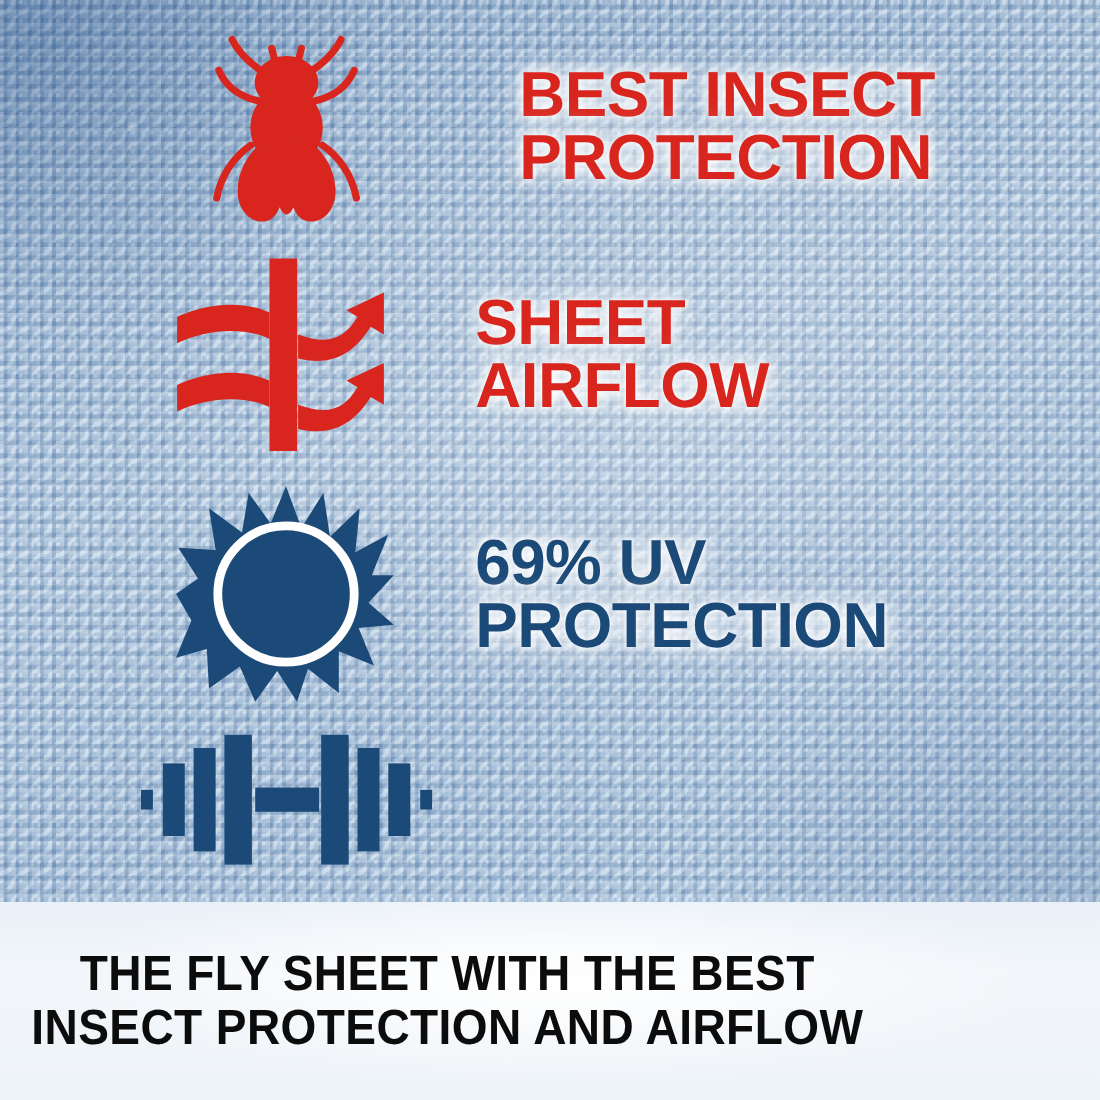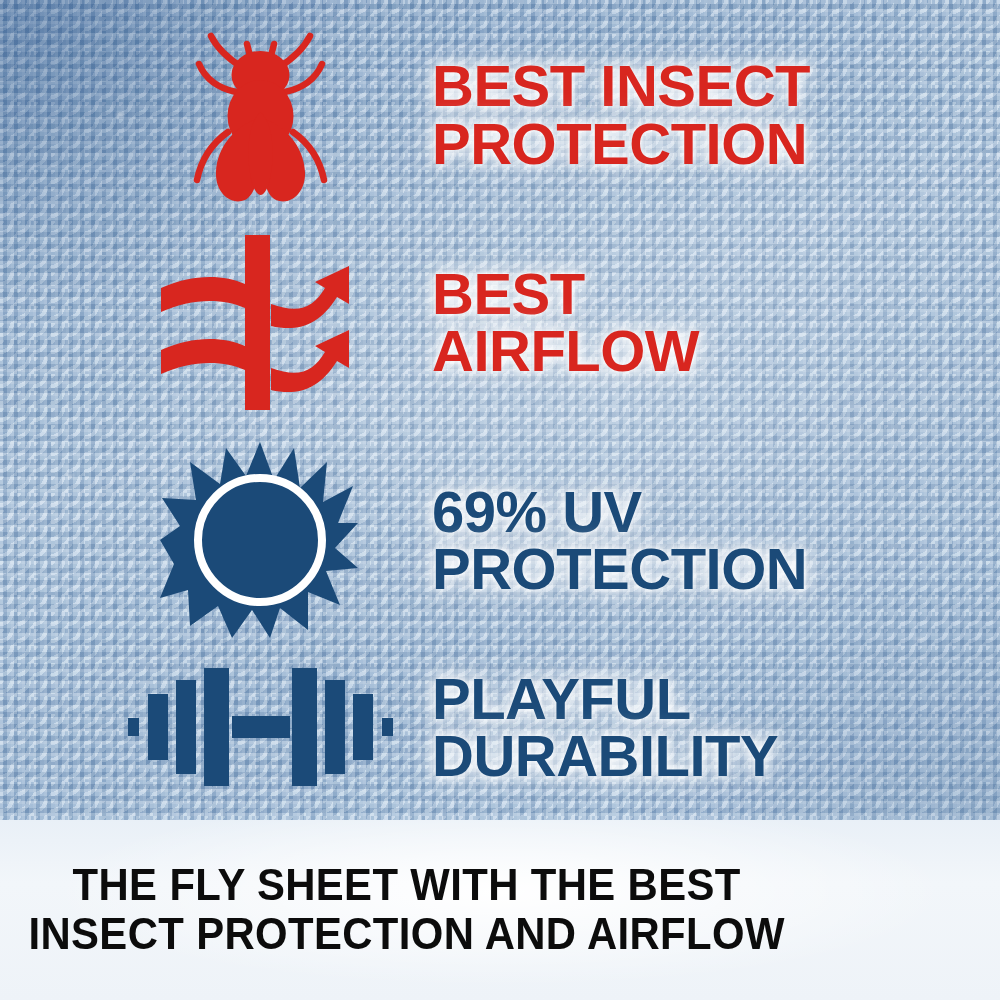--- a/index.html
+++ b/index.html
@@ -70,21 +70,21 @@
     width:1000px; height:820px;
   }
 
   .feature-row {
     position:absolute;
     display:flex;
     align-items:center;
     left:110px;
     width:820px;
   }
-  #row-0 { top:12px;  height:205px; }
+  #row-0 { top:12px;  height:205px;gap:40px; }
   #row-1 { top:222px; height:200px; }
   #row-2 { top:436px; height:208px; }
   #row-3 { top:642px; height:170px; }
 
   .icon-cell {
     width:300px;
     display:flex;
     align-items:center;
     justify-content:center;
     flex:0 0 300px;
@@ -198,21 +198,21 @@
 
           <path d="M118 74 C146 84 160 78 172 58 L162 52 L196 36 L196 74 L184 67
                    C166 96 144 102 118 96 Z" fill="#d8261f"></path>
           <path d="M118 138 C146 148 160 142 172 122 L162 116 L196 100 L196 138 L184 131
                    C166 160 144 166 118 160 Z" fill="#d8261f"></path>
 
           <rect x="92" y="5" width="25" height="175" fill="#d8261f"></rect>
         </svg>
       </div>
       <div class="text-cell">
-        <div class="feature-text red">BEST
+        <div class="feature-text red">SHEET
 AIRFLOW</div>
       </div>
     </div>
 
     <div class="feature-row" id="row-2">
       <div class="icon-cell">
         <svg width="200" height="200" viewBox="0 0 200 200">
           <polygon fill="#1b4a78" points="
             100,2 114,40 134,8 140,48 167,22 163,62 193,46 178,83 198,83 175,108
             198,128 166,131 180,165 148,152 148,190 120,168 110,198 92,170 72,198
@@ -239,24 +239,20 @@
 
             <rect x="104" y="54" width="58" height="22"></rect>
 
             <rect x="164" y="6" width="25" height="118"></rect>
             <rect x="197" y="18" width="20" height="94"></rect>
             <rect x="225" y="32" width="20" height="66"></rect>
             <rect x="254" y="56" width="11" height="18"></rect>
           </g>
         </svg>
       </div>
-      <div class="text-cell">
-        <div class="feature-text navy">PLAYFUL
-DURABILITY</div>
-      </div>
     </div>
 
   </div>
 
   <div class="caption-bar">
     <div class="caption-text">THE FLY SHEET WITH THE BEST
 INSECT PROTECTION AND AIRFLOW</div>
   </div>
 
 </div>

